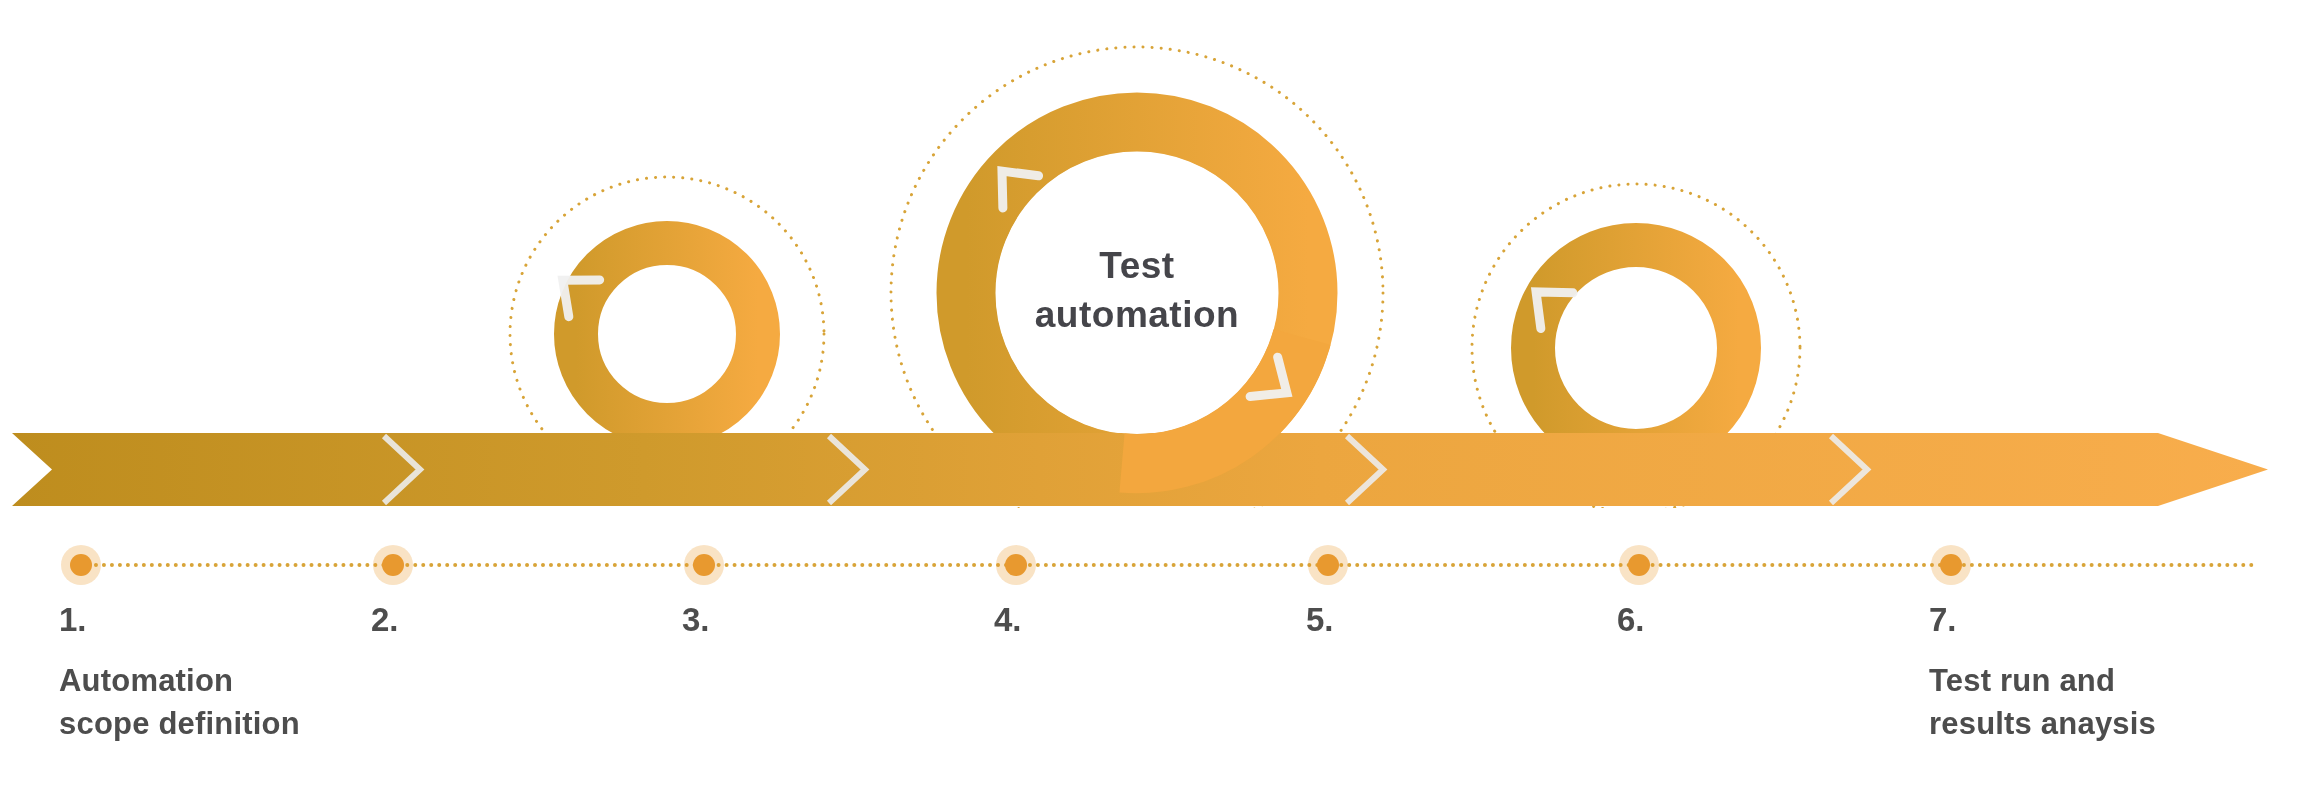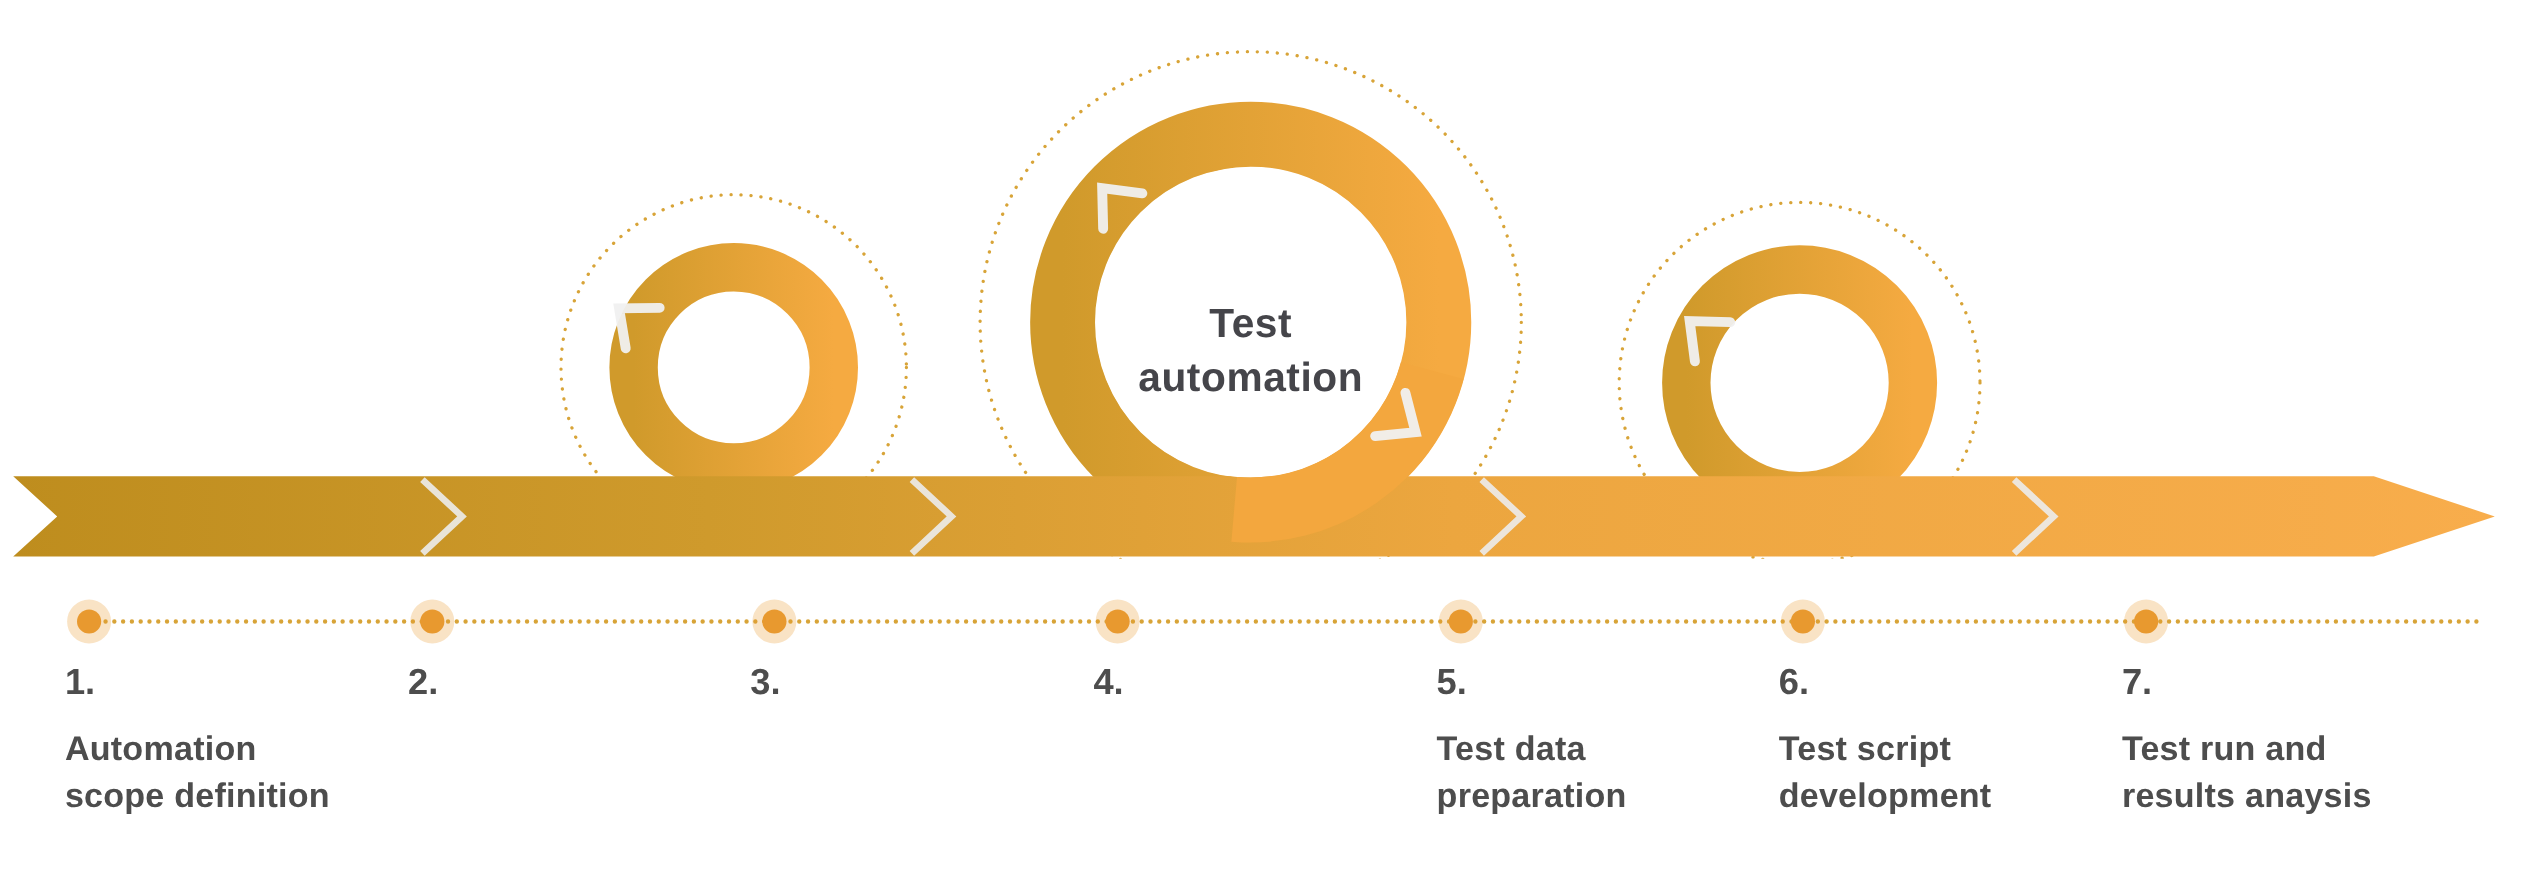--- a/index.html
+++ b/index.html
@@ -29,21 +29,20 @@
     left: 987px;
     top: 242px;
     width: 300px;
     text-align: center;
     font-size: 37px;
     font-weight: bold;
     color: #45454a;
     line-height: 1.32;
     white-space: pre-line;
     letter-spacing: 0.5px;
-    margin-top: 28px;
   }
   .timeline-line {
     position: absolute;
     left: 78px;
     top: 563px;
     width: 2178px;
     height: 0;
     border-top: 4px dotted #d8a438;
   }
   .step {
@@ -149,28 +148,24 @@
     <span class="dot"></span>
     <div class="step-num">3.</div>
   </div>
   <div class="step" style="left:994px">
     <span class="dot"></span>
     <div class="step-num">4.</div>
   </div>
   <div class="step" style="left:1306px">
     <span class="dot"></span>
     <div class="step-num">5.</div>
-    <div class="step-label">Test data
-preparation</div>
   </div>
   <div class="step" style="left:1617px">
     <span class="dot"></span>
     <div class="step-num">6.</div>
-    <div class="step-label">Test script
-development</div>
   </div>
   <div class="step" style="left:1929px">
     <span class="dot"></span>
     <div class="step-num">7.</div>
     <div class="step-label">Test run and
 results anaysis</div>
   </div>
 
 </div>
 

